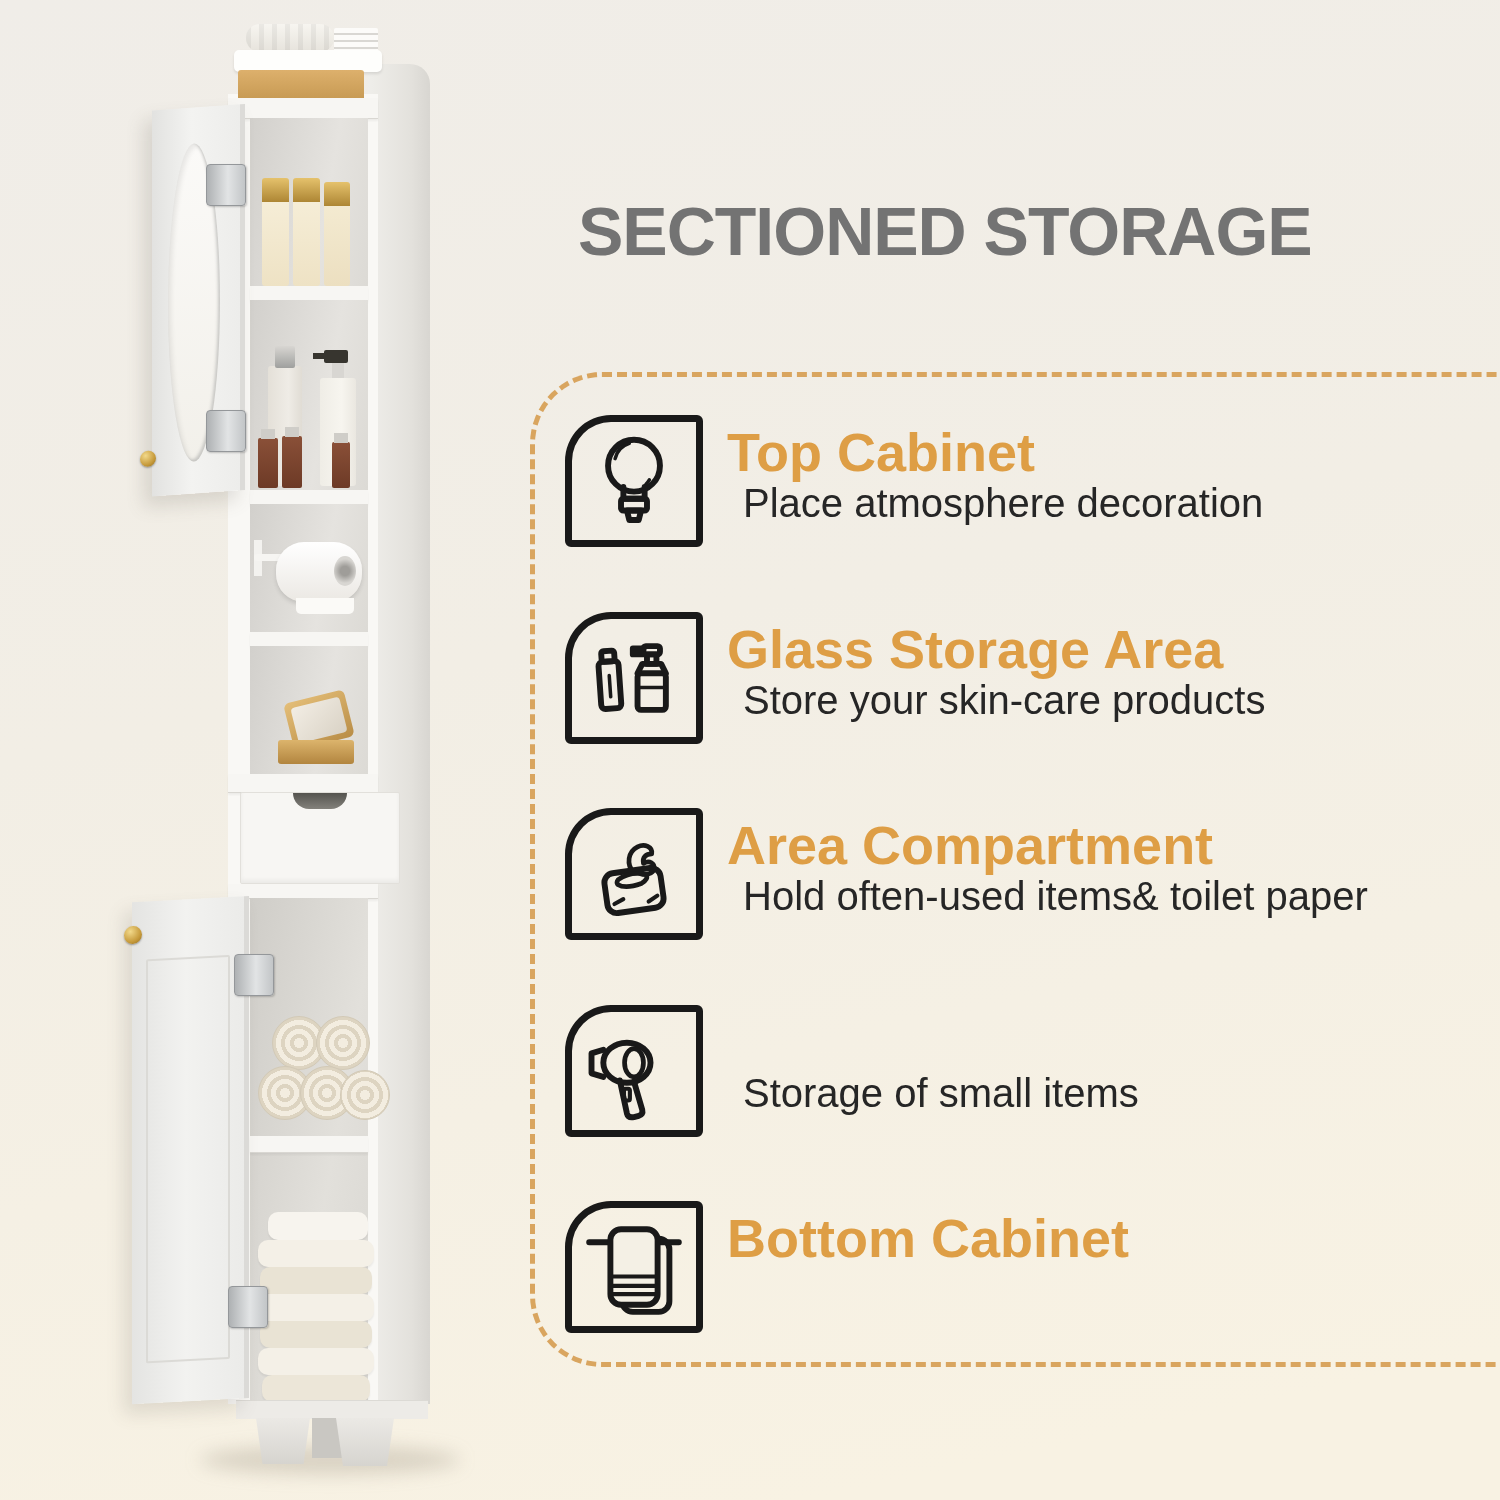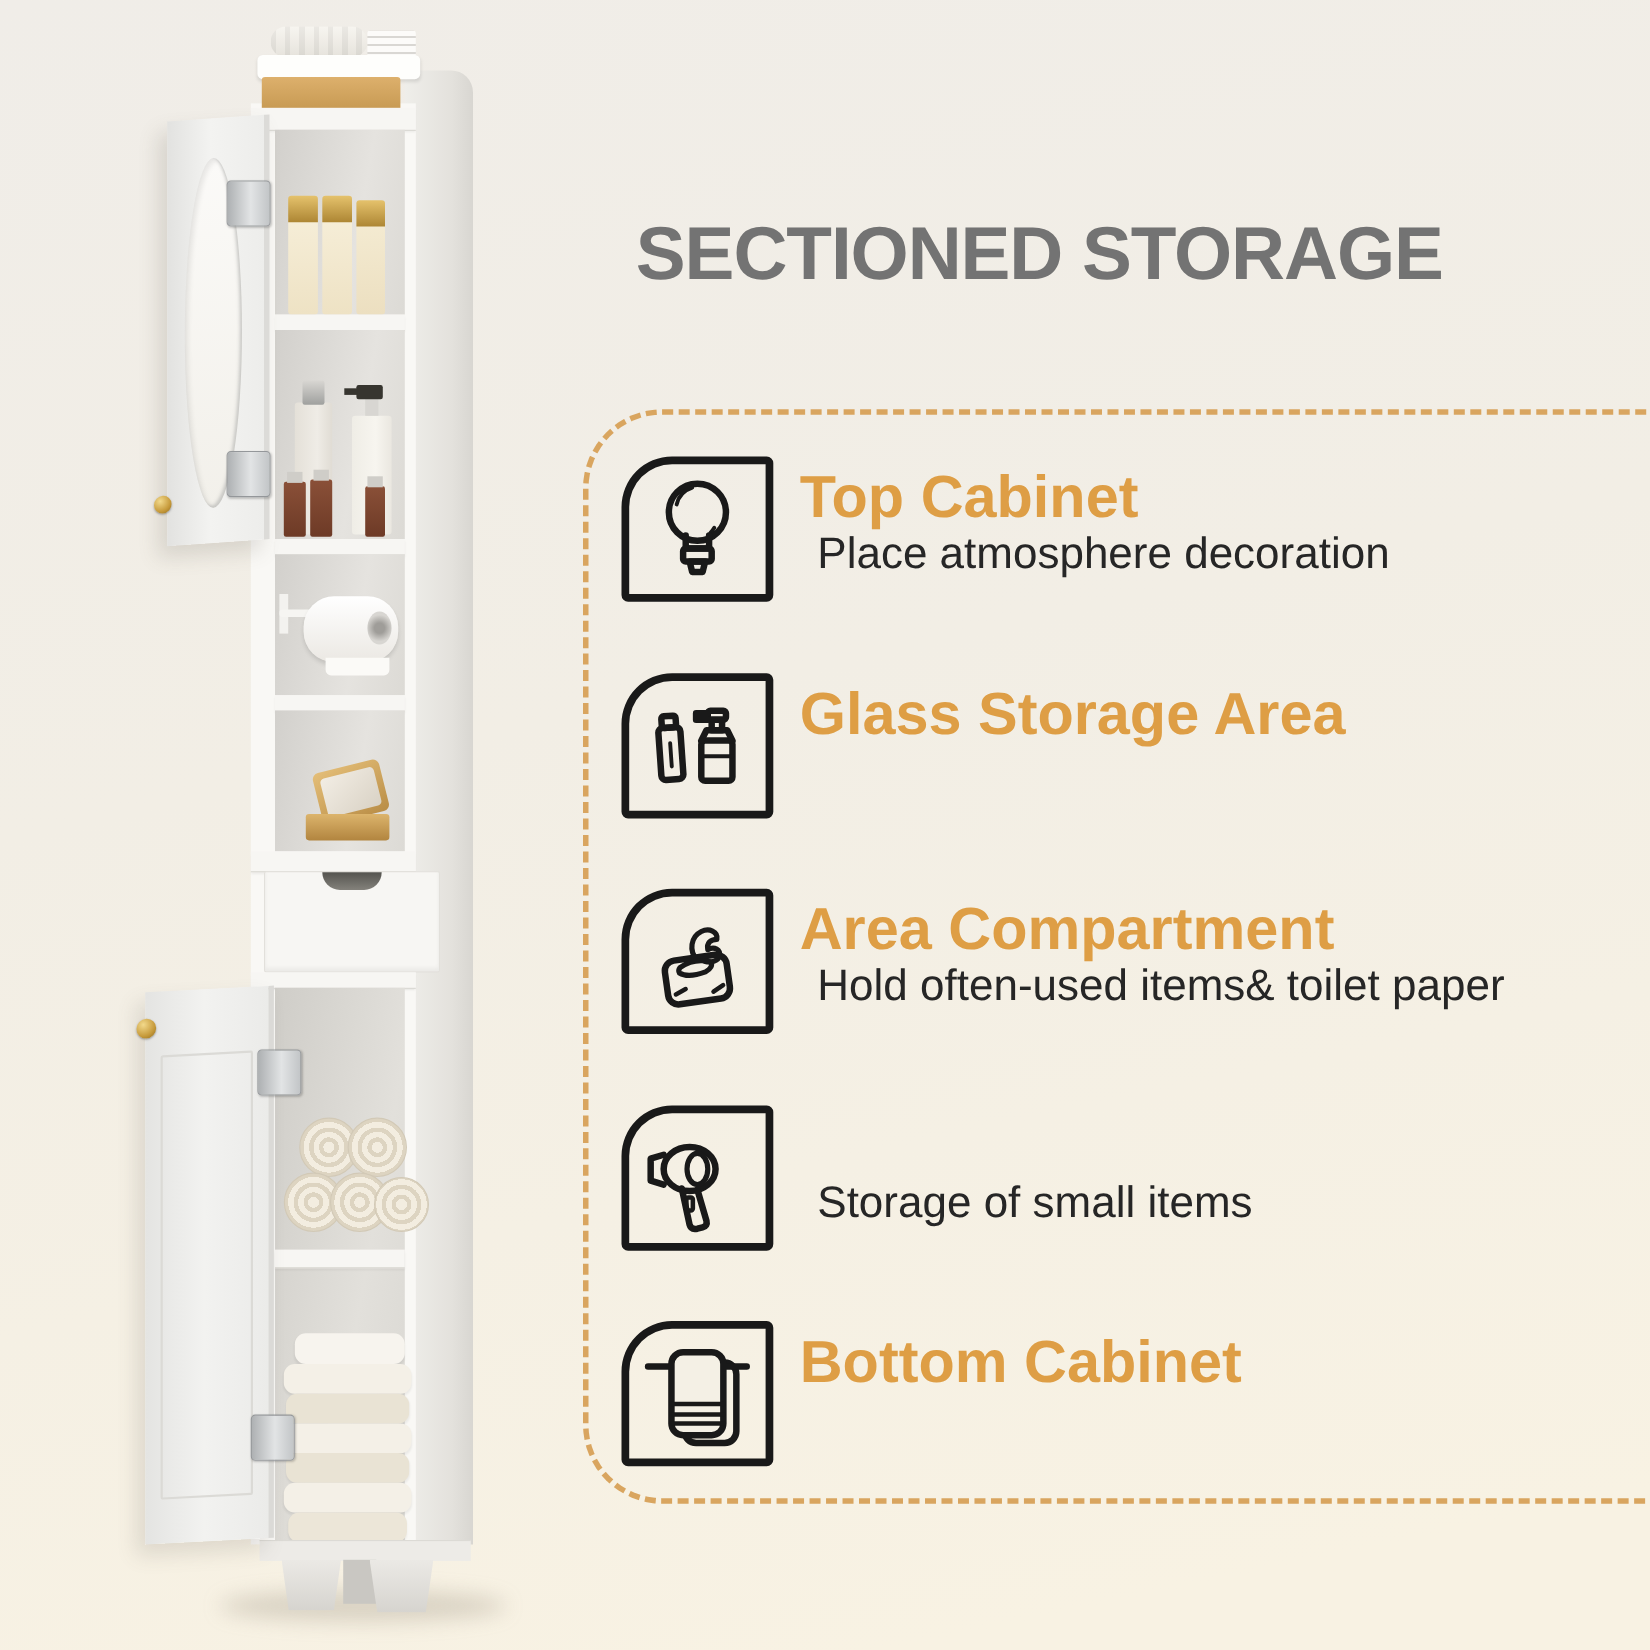--- a/index.html
+++ b/index.html
@@ -185,20 +185,21 @@
       <rect x="53" y="46" width="24" height="31" rx="3"></rect>
       <path d="M53 46 l4 -8 h16 l4 8"></path>
       <rect x="61" y="30" width="8" height="8"></rect>
       <rect x="58" y="23" width="14" height="7" rx="2"></rect>
       <path d="M58 25 h-9 v5 h9"></path>
       <path d="M53 58 h24" stroke-width="3"></path>
             </g>
           </svg>
         </div>
     <div class="f-title">Glass Storage Area</div>
+    <div class="f-desc">Store your skin-care products</div>
   </div>
 
   <div class="feature-row" style="top: 431px;">
     <div class="f-iconbox">
           <svg viewBox="0 0 100 100">
             <g fill="none" stroke="#191919" stroke-width="5" stroke-linecap="round" stroke-linejoin="round">
       <path d="M50 49 C43 42 45 31 53 27 C59 24 66 27 65 33 C60 33 57 36 58 41 C63 38 68 41 67 46 C66 50 60 51 56 50" stroke-width="4"></path>
       <g transform="rotate(-8 50 64)">
         <rect x="26" y="47" width="48" height="34" rx="8"></rect>
         <path d="M38 53 q12 -6 24 -1 q2 4 -5 7 q-14 3 -20 -2 q-1 -2 1 -4 z" stroke-width="4"></path>

